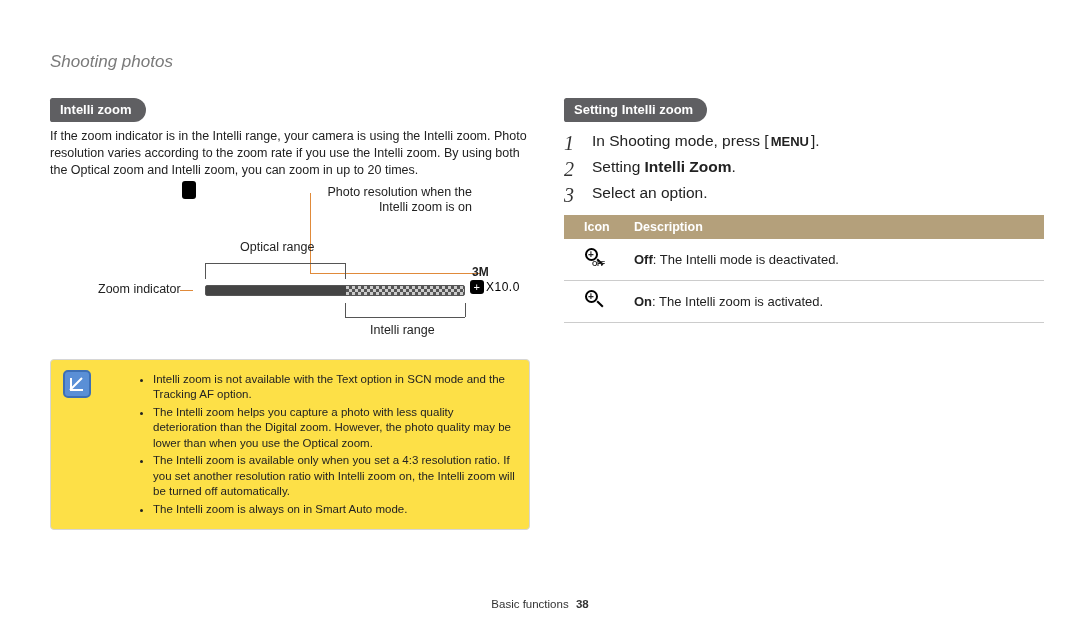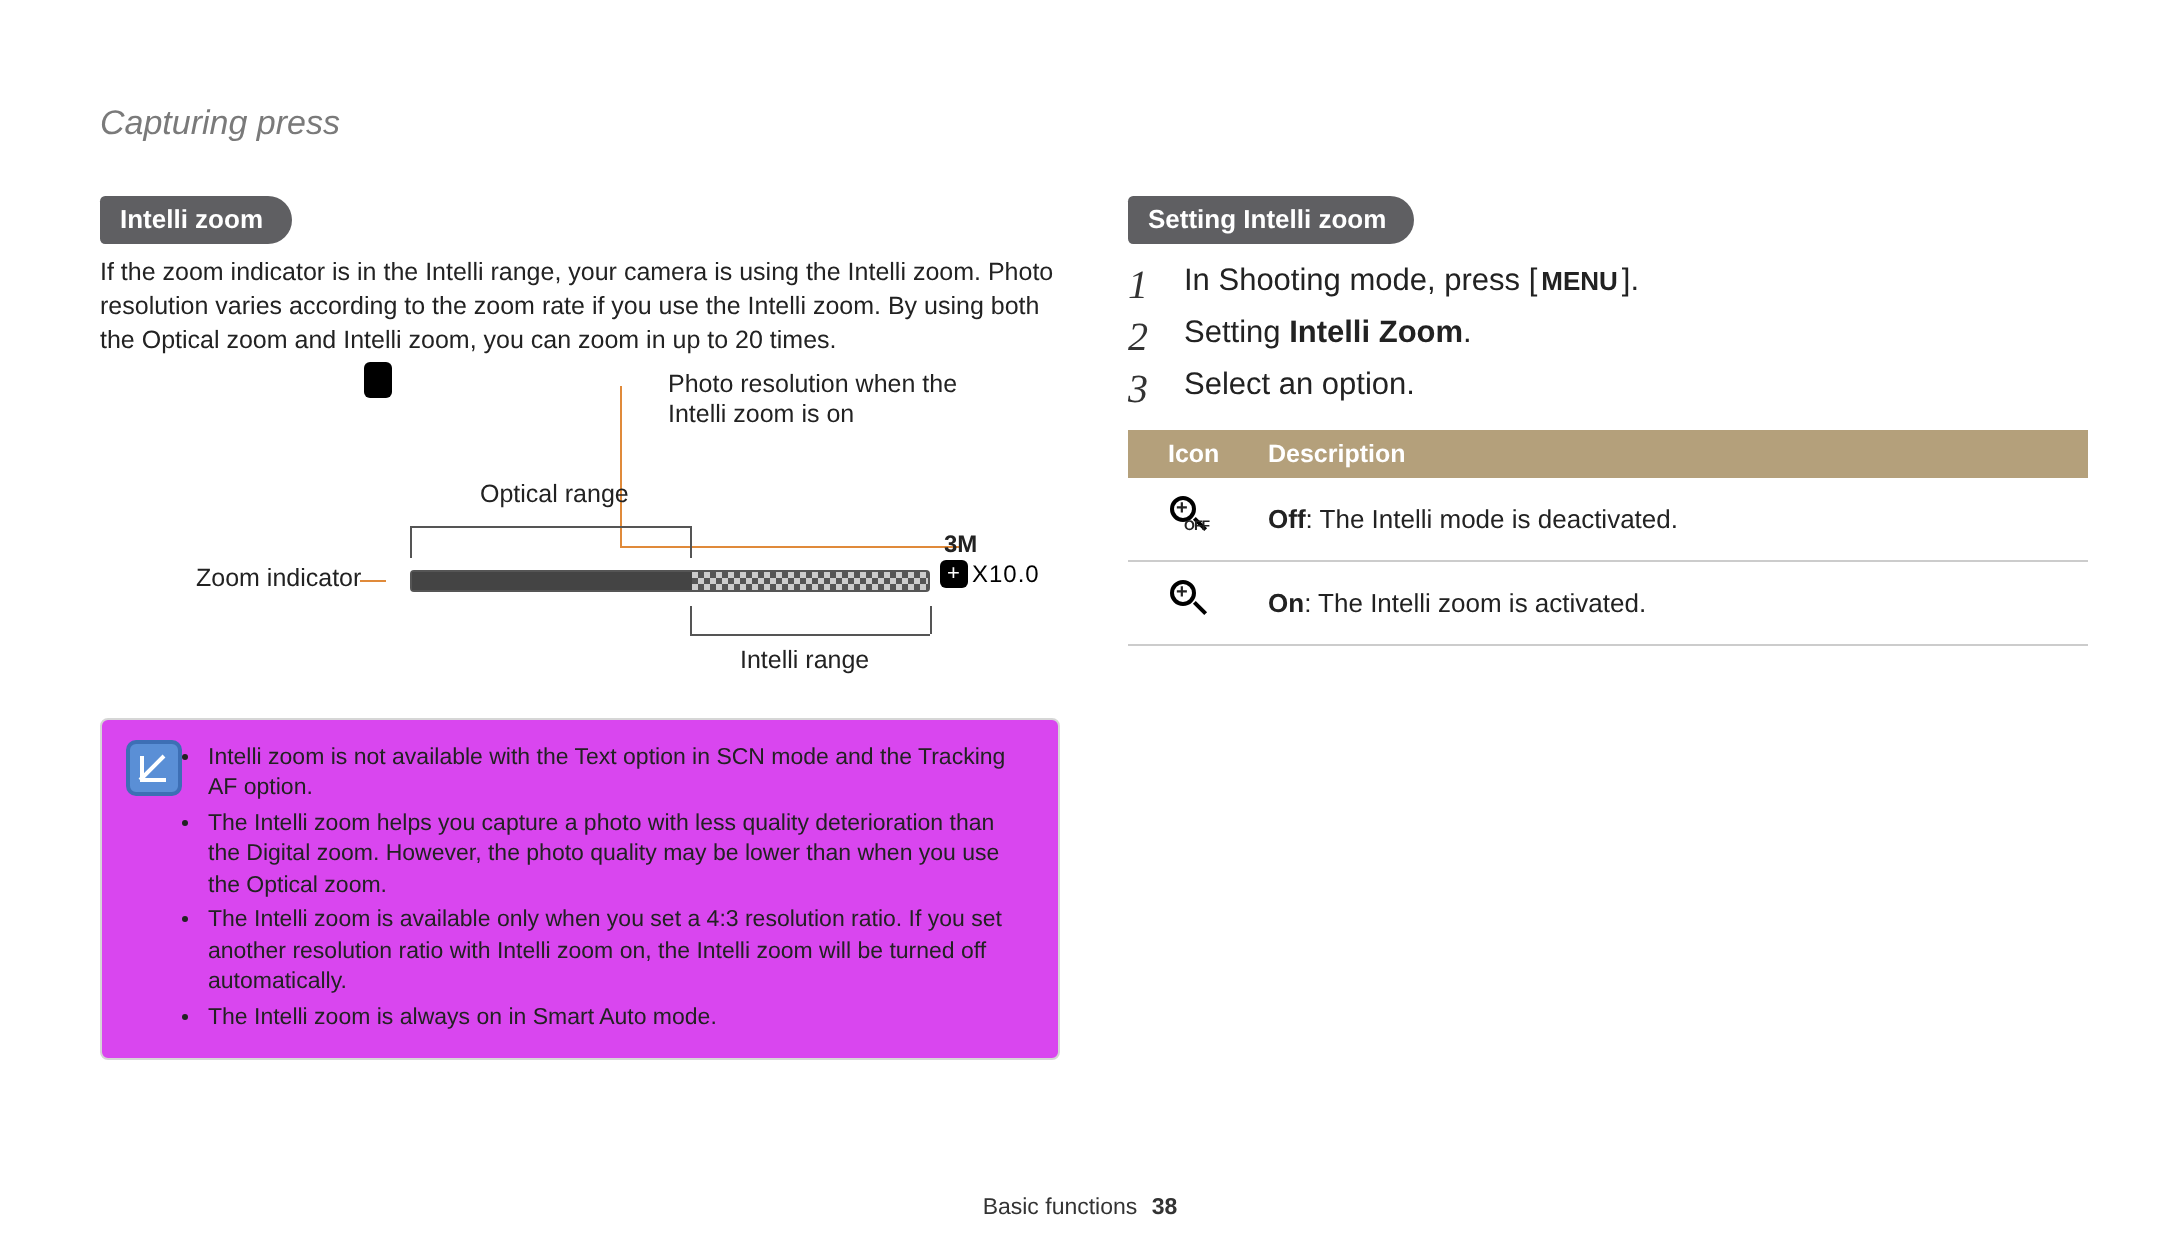--- a/index.html
+++ b/index.html
@@ -43,21 +43,21 @@
 
   .zoombadge { position:absolute; left:420px; top:95px; color:#000; font-weight:400;
                font-family: Arial, sans-serif; font-size:12px; letter-spacing:0.5px; }
   .zoombadge .plus { display:inline-block; background:#000; color:#fff; border-radius:3px;
                      width:14px; height:14px; line-height:14px; text-align:center; font-size:11px;
                      vertical-align:middle; margin-right:2px;}
   .resbadge { position:absolute; left:422px; top:80px; font-weight:700; font-size:12px; }
 
   
   .notebox { position:relative; border:1px solid #d6d6d6; border-radius:4px;
-             background:#d946ef; padding:10px 14px 10px 39px; margin-top:4px; }
+             background:#fde047; padding:10px 14px 10px 88px; margin-top:4px; }
   .noteicon { position:absolute; left:12px; top:10px; width:28px; height:28px;
               border:2px solid #3d6fb5; border-radius:5px; background:#5a8fd6;
               color:#fff; }
   .noteicon svg { width:100%; height:100%; }
   .notebox ul { margin:0; padding-left:14px; }
   .notebox li { font-size:11.5px; line-height:1.35; margin:2px 0; }
 
   
   .steps { margin-top:10px; }
   .step { display:flex; gap:10px; align-items:flex-start; margin:3px 0; font-size:15.5px; }
@@ -77,29 +77,29 @@
   .ticon .plus { position:absolute; left:4px; top:2px; font-size:10px; font-weight:700;}
   .ticon .off { position:absolute; left:8px; top:13px; font-size:7px; font-weight:700; letter-spacing:-0.5px;}
 
   .footer { position:absolute; left:0; right:0; bottom:20px; text-align:center;
             font-size:11.5px; color:#333; }
   .footer b { font-weight:700; margin-left:4px;margin-top:48px;}
 </style>
 </head>
 <body>
 
-<div class="page-title">Capturing press</div>
+<div class="page-title">Shooting photos</div>
 
 <div class="colL">
   <span class="pill">Intelli zoom</span>
   <div class="intro">If the zoom indicator is in the Intelli range, your camera is using the Intelli zoom. Photo resolution varies according to the zoom rate if you use the Intelli zoom. By using both the Optical zoom and Intelli zoom, you can zoom in up to 20 times.</div>
 
   <div class="diagram">
 
-    <div class="lbl" style="left:284px; top:0; width:150px; line-height:1.25;">Photo resolution when the Intelli zoom is on</div>
+    <div class="lbl" style="left:272px; top:0; width:150px; line-height:1.25;text-align:right;">Photo resolution when the Intelli zoom is on</div>
     <div class="orange-line-thin" style="left:260px; top:8px; height:80px;"></div>
     <div class="orange-line" style="left:260px; top:88px; width:170px; height:1px;"></div>
 
     <div class="lbl" style="left:190px; top:55px;">Optical range</div>
     <div class="gray-line" style="left:155px; top:78px; width:140px; height:1px;"></div>
     <div class="gray-line" style="left:155px; top:78px; width:1px; height:16px;"></div>
     <div class="gray-line" style="left:295px; top:78px; width:1px; height:16px;"></div>
 
     <div class="lbl" style="left:48px; top:97px;">Zoom indicator</div>
     <div class="orange-line" style="left:130px; top:105px; width:13px; height:1px;"></div>

